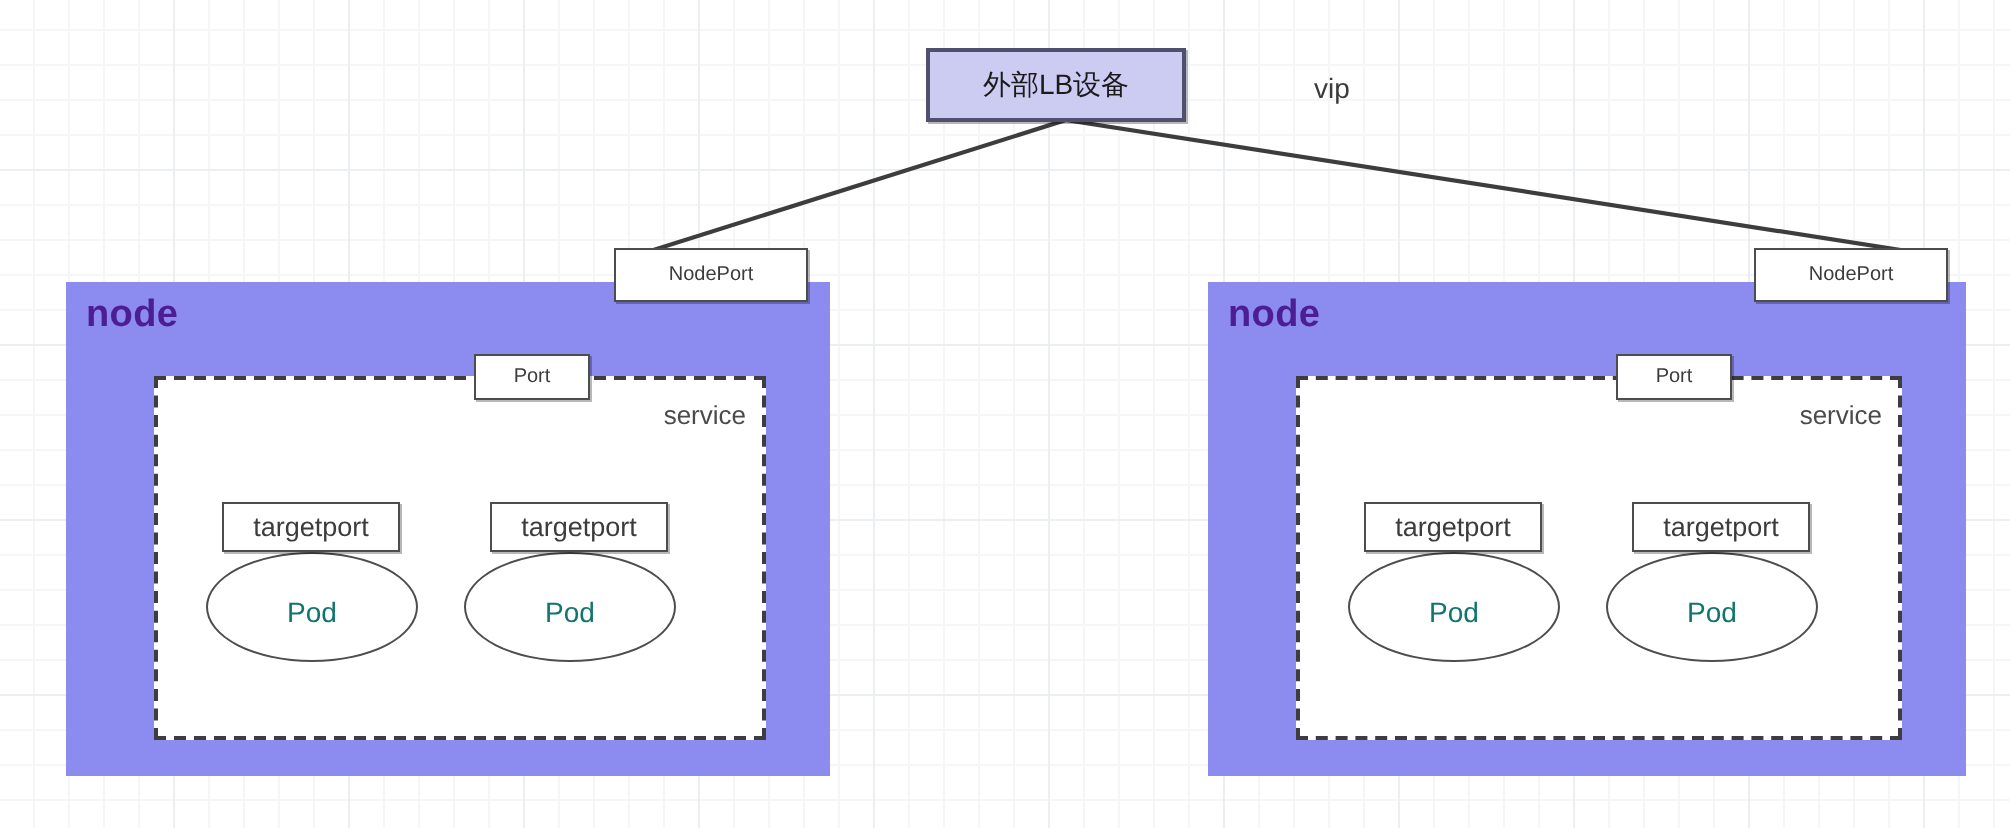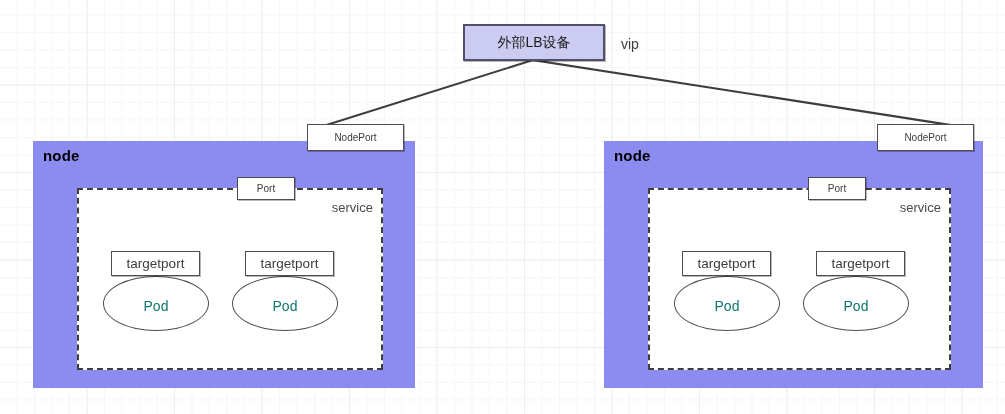--- a/index.html
+++ b/index.html
@@ -34,23 +34,23 @@
   
   .node-box {
     position: absolute;
     background: #8c8cf0;
     box-sizing: border-box;
   }
   .node-label {
     position: absolute;
     left: 10px;
     top: 6px;
-    font-size: 15px;
+    font-size: 19px;
     font-weight: bold;
-    color: #000000;
+    color: #4c1d95;
     letter-spacing: .2px;
   }
 
   
   .service-box {
     position: absolute;
     background: #ffffff;
     border: 2px dashed #3d3d3d;
     box-sizing: border-box;
     padding-left: 28px;
@@ -98,20 +98,21 @@
     font-size: 14px;
     color: #0f766e;
   }
 
   
   .free-text {
     position: absolute;
     font-size: 14px;
     color: #3c3c3c;
     white-space: nowrap;
+    margin-left: 36px;
   }
 </style>
 </head>
 <body>
 
 <div id="canvas">
 
   <svg id="edges" viewBox="0 0 1005 414" xmlns="http://www.w3.org/2000/svg">
     <g stroke="#3d3d3d" stroke-width="2.1" fill="none" stroke-linecap="square">
 
@@ -124,21 +125,21 @@
       <line x1="935" y1="152" x2="836" y2="178"></line>
 
       <line x1="264" y1="199" x2="165" y2="251"></line>
       <line x1="268" y1="199" x2="290" y2="251"></line>
 
       <line x1="834" y1="199" x2="733" y2="251"></line>
       <line x1="838" y1="199" x2="861" y2="251"></line>
     </g>
   </svg>
 
-  <div class="rect lb" style="left:463px; top:24px; width:142px; height:37px;">外部LB设备</div>
+  <div class="rect lb" style="left:463px; top:24px; width:130px; height:37px;">外部LB设备</div>
 
   <div class="free-text" style="left:621px; top:36px;">vip</div>
 
   <div class="node-box" style="left:33px; top:141px; width:382px; height:247px;">
     <span class="node-label">node</span>
   </div>
 
   <div class="service-box" style="left:77px; top:188px; width:306px; height:182px;">
     <span class="service-label" style="right:8px; top:10px;">service</span>
   </div>

